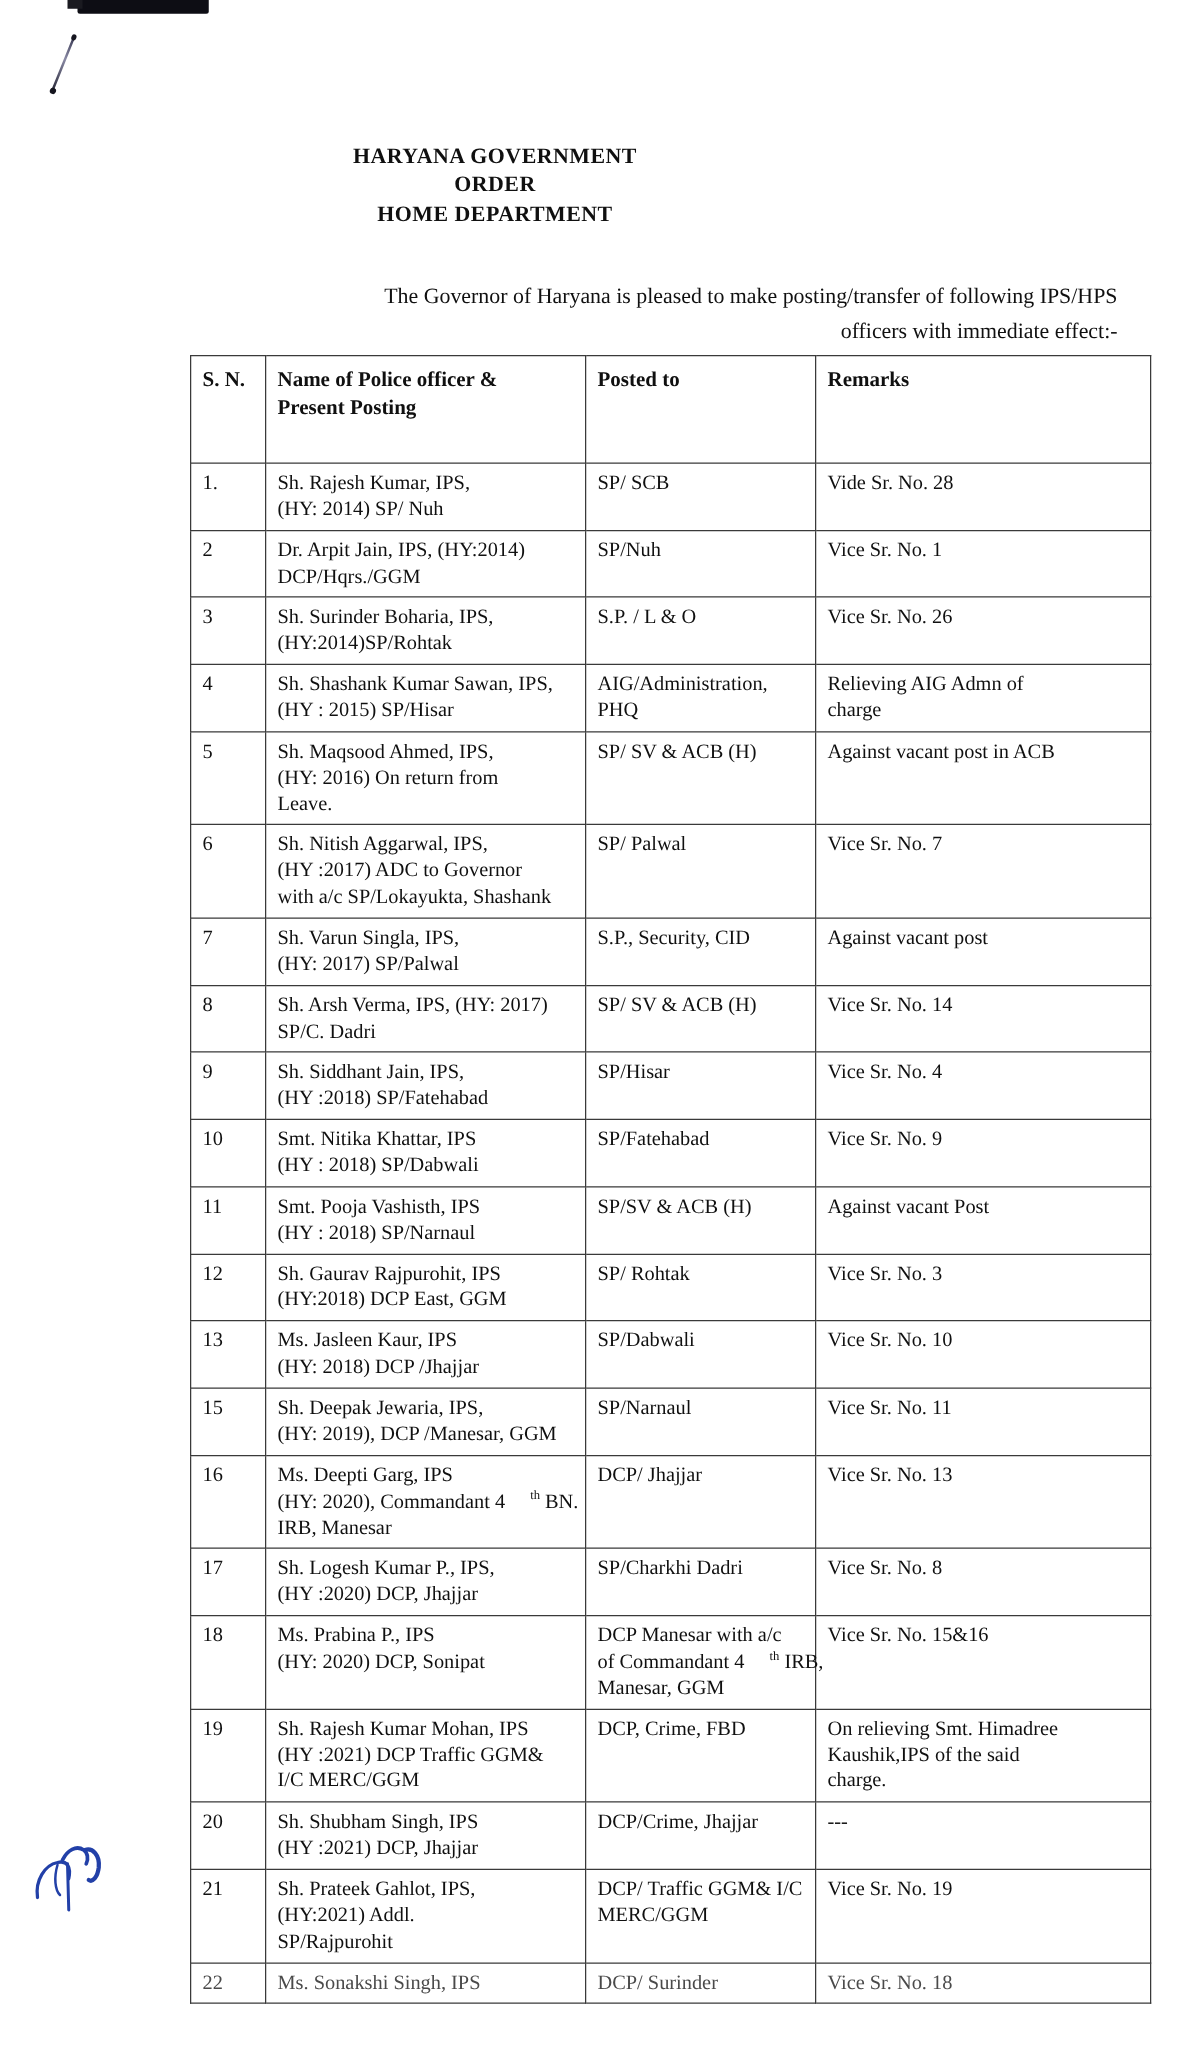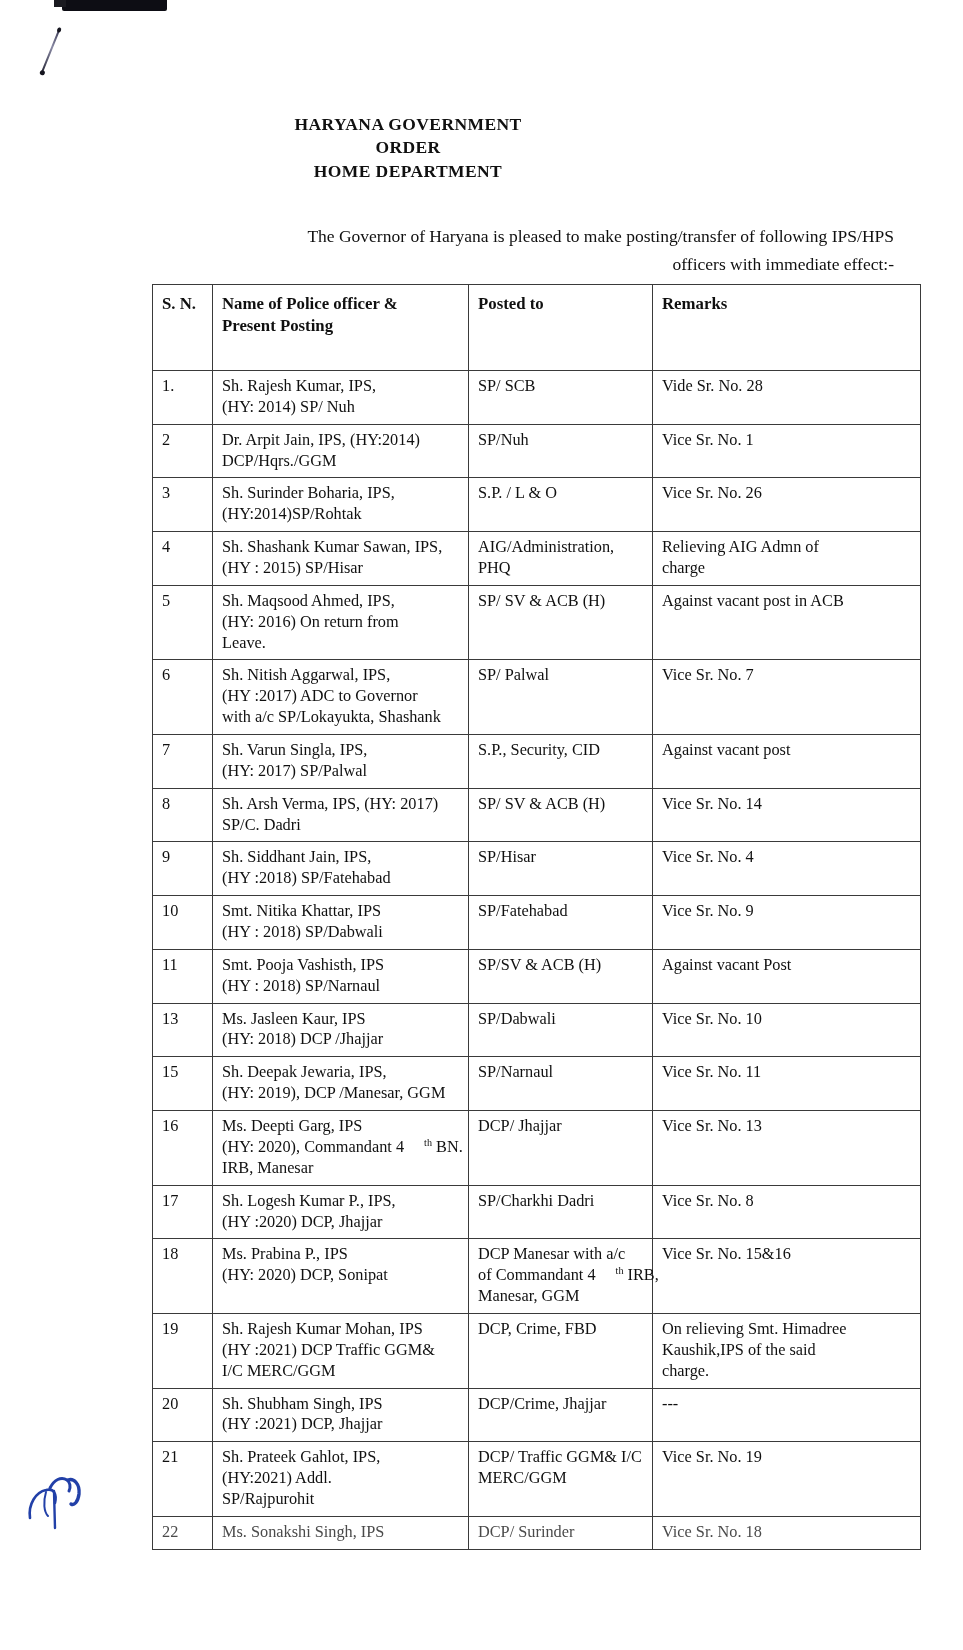--- a/index.html
+++ b/index.html
@@ -74,21 +74,21 @@
     top: 1458px;
     width: 70px;
     height: 72px;
     color: #2240a8;
     pointer-events: none;
   }
 
   
   #doc-header {
     position: absolute;
-    left: 12px;
+    left: 0;
     top: 113px;
     width: 792px;
     text-align: center;
     line-height: 1.33;
   }
   #doc-header .hline {
     font-weight: bold;
     font-size: 17.5px;
     letter-spacing: 0.4px;
     font-family: "Liberation Serif", "DejaVu Serif", serif;
@@ -337,20 +337,33 @@
             <span class="cell-line">(HY : 2018) SP/Narnaul</span>
           </td>
           <td>
             <span class="cell-line">SP/SV &amp; ACB (H)</span>
           </td>
           <td class="rm">
             <span class="cell-line">Against vacant Post</span>
           </td>
         </tr>
         <tr>
+          <td class="sn-cell">12</td>
+          <td>
+            <span class="cell-line">Sh. Gaurav Rajpurohit, IPS</span>
+            <span class="cell-line">(HY:2018) DCP East, GGM</span>
+          </td>
+          <td>
+            <span class="cell-line">SP/ Rohtak</span>
+          </td>
+          <td class="rm">
+            <span class="cell-line">Vice Sr. No. 3</span>
+          </td>
+        </tr>
+        <tr>
           <td class="sn-cell">13</td>
           <td>
             <span class="cell-line">Ms. Jasleen Kaur, IPS</span>
             <span class="cell-line">(HY: 2018) DCP /Jhajjar</span>
           </td>
           <td>
             <span class="cell-line">SP/Dabwali</span>
           </td>
           <td class="rm">
             <span class="cell-line">Vice Sr. No. 10</span>

